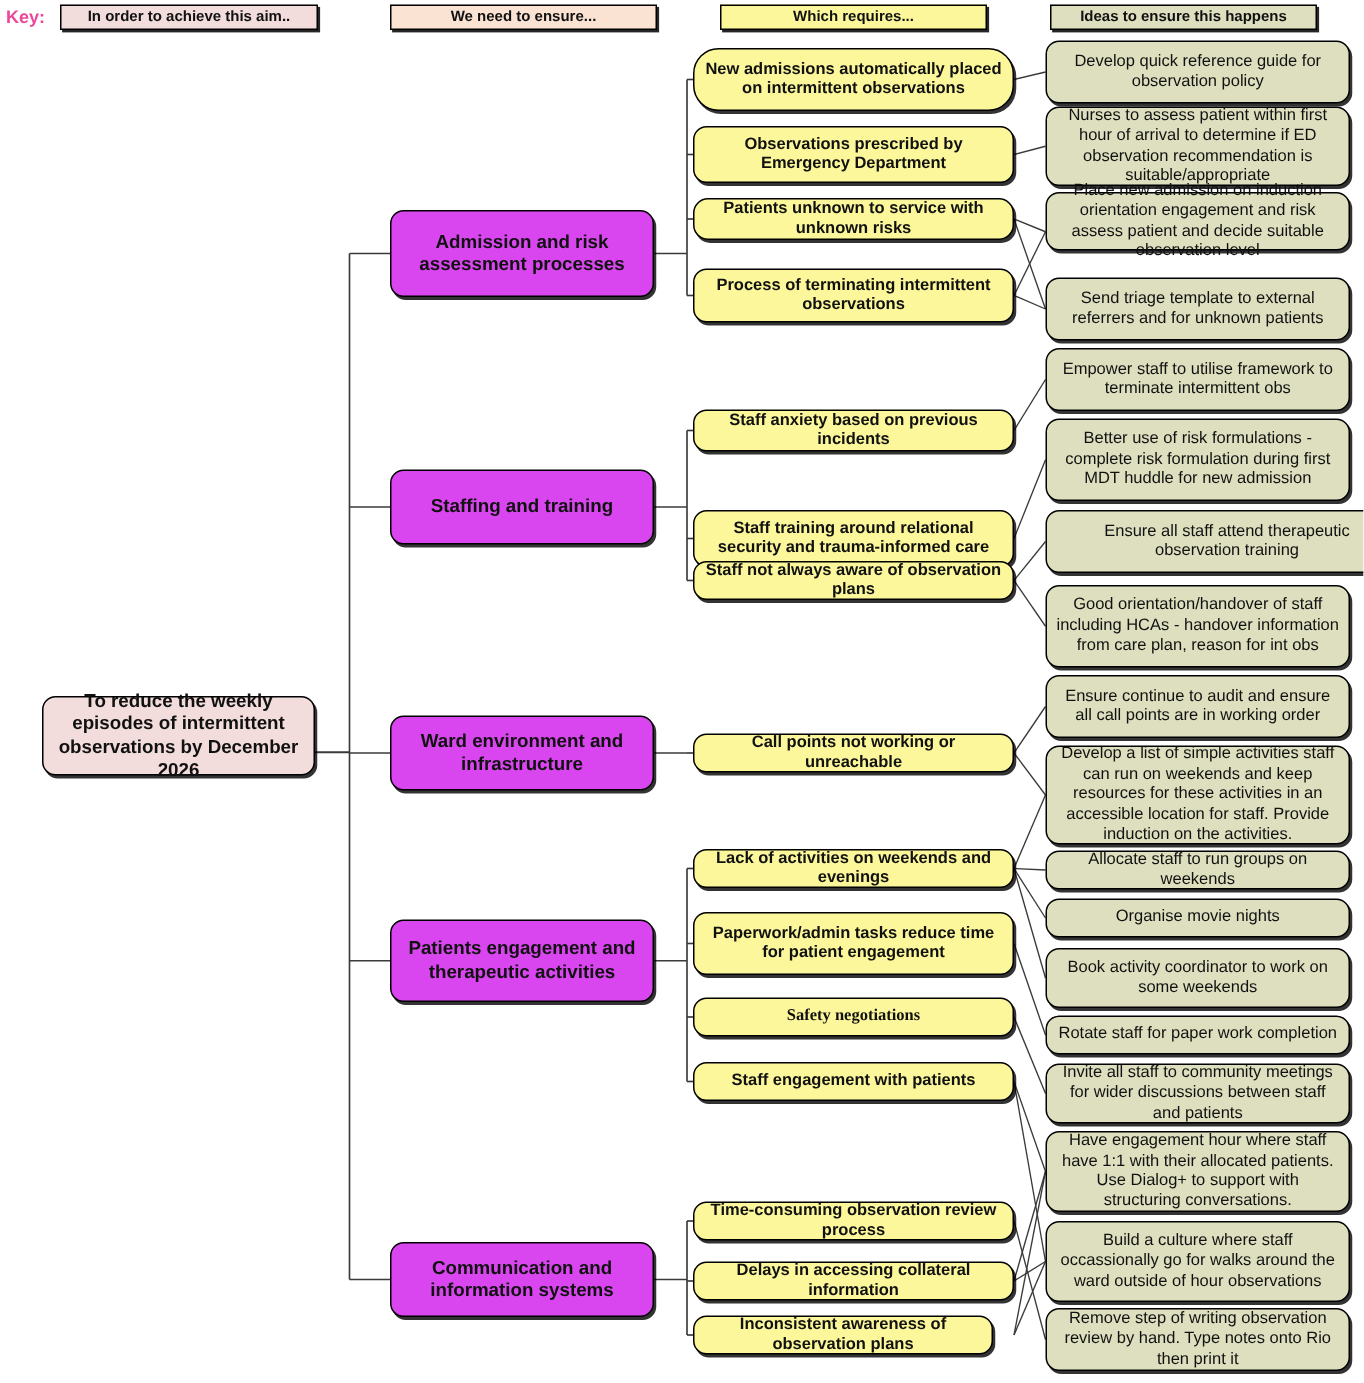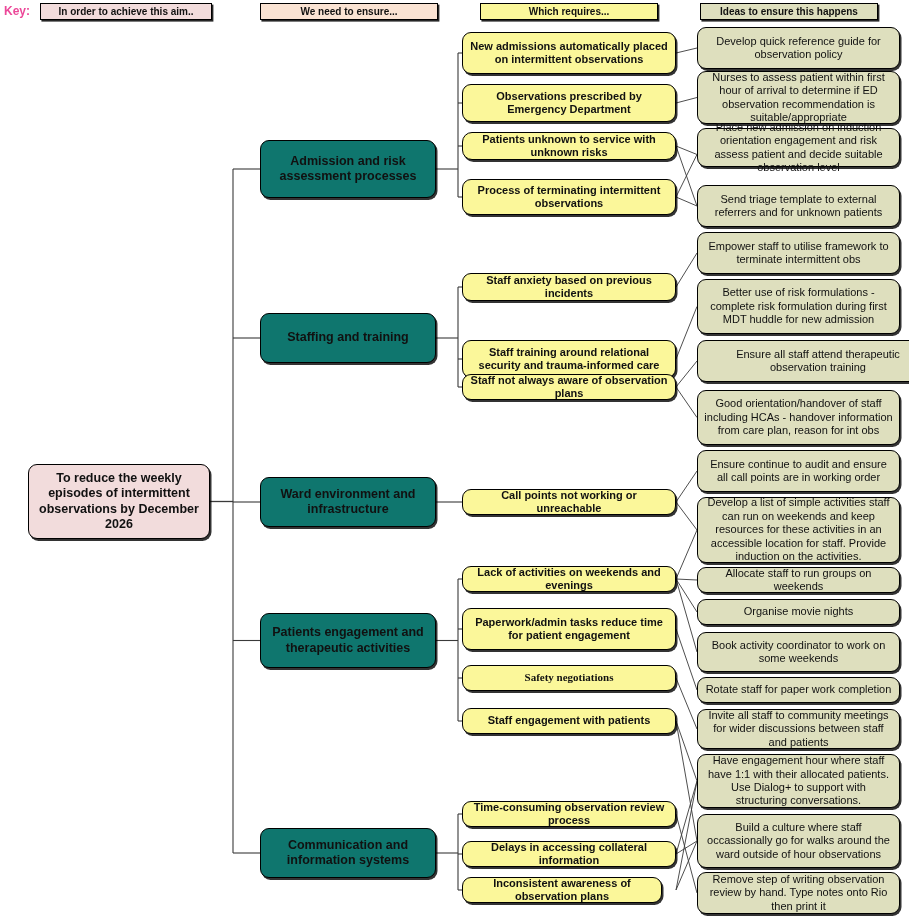--- a/index.html
+++ b/index.html
@@ -34,21 +34,21 @@
     box-shadow:1.5px 2px 0 rgba(0,0,0,0.80);
     z-index:3;
     padding:2px 6px;
   }
   .aim{
     background:#f2dcdc;
     font-weight:bold;
     font-size:12.5px;
   }
   .driver{
-    background:#0f766e;
+    background:#d946ef;
     font-weight:bold;
     font-size:12.5px;
   }
   .sub{
     background:#fbf79a;
     font-weight:bold;
     font-size:11px;
   }
   .idea{
     background:#dedfbe;
@@ -148,31 +148,31 @@
       <path d="M676 678 L697 729" stroke="#3a3a3a" stroke-width="0.9" fill="none"></path>
       <path d="M676 721 L697 781" stroke="#3a3a3a" stroke-width="0.9" fill="none"></path>
       <path d="M676 721 L697 841" stroke="#3a3a3a" stroke-width="0.9" fill="none"></path>
       <path d="M676 814 L697 893" stroke="#3a3a3a" stroke-width="0.9" fill="none"></path>
       <path d="M676 854 L697 781" stroke="#3a3a3a" stroke-width="0.9" fill="none"></path>
       <path d="M676 854 L697 841" stroke="#3a3a3a" stroke-width="0.9" fill="none"></path>
       <path d="M676 890 L697 781" stroke="#3a3a3a" stroke-width="0.9" fill="none"></path>
       <path d="M676 890 L697 841" stroke="#3a3a3a" stroke-width="0.9" fill="none"></path>
     </svg>
 
-  <div class="node aim" id="aim-node" style="left: 28px; top: 464px; width: 182px; height: 75px;">To reduce the weekly episodes of intermittent observations by December 2026</div>
+  <div class="node aim" id="aim-node" style="left: 28px; top: 464px; width: 182px; height: 53px;">To reduce the weekly episodes of intermittent observations by December 2026</div>
 
   <div id="drivers-layer">
       <div class="node driver" style="left: 260px; top: 140px; width: 176px; height: 58px;">Admission and risk assessment processes</div>
       <div class="node driver" style="left: 260px; top: 313px; width: 176px; height: 50px;">Staffing and training</div>
       <div class="node driver" style="left: 260px; top: 477px; width: 176px; height: 50px;">Ward environment and infrastructure</div>
       <div class="node driver" style="left: 260px; top: 613px; width: 176px; height: 55px;">Patients engagement and therapeutic activities</div>
       <div class="node driver" style="left: 260px; top: 828px; width: 176px; height: 50px;">Communication and information systems</div>
     </div>
   <div id="secondary-layer">
-      <div class="node sub" style="left: 462px; top: 32px; width: 214px; height: 42px;">New admissions automatically placed on intermittent observations</div>
+      <div class="node sub" style="left: 462px; top: 32px; width: 214px; height: 42px; border-radius: 17px;">New admissions automatically placed on intermittent observations</div>
       <div class="node sub" style="left: 462px; top: 84px; width: 214px; height: 38px;">Observations prescribed by Emergency Department</div>
       <div class="node sub" style="left: 462px; top: 132px; width: 214px; height: 28px; border-radius: 10px;">Patients unknown to service with unknown risks</div>
       <div class="node sub" style="left: 462px; top: 179px; width: 214px; height: 36px;">Process of terminating intermittent observations</div>
       <div class="node sub" style="left: 462px; top: 273px; width: 214px; height: 28px;">Staff anxiety based on previous incidents</div>
       <div class="node sub" style="left: 462px; top: 340px; width: 214px; height: 38px;">Staff training around relational security and trauma-informed care</div>
       <div class="node sub" style="left: 462px; top: 374px; width: 214px; height: 26px;">Staff not always aware of observation plans</div>
       <div class="node sub" style="left: 462px; top: 489px; width: 214px; height: 26px;">Call points not working or unreachable</div>
       <div class="node sub" style="left: 462px; top: 566px; width: 214px; height: 26px;">Lack of activities on weekends and evenings</div>
       <div class="node sub" style="left: 462px; top: 608px; width: 214px; height: 42px;">Paperwork/admin tasks reduce time for patient engagement</div>
       <div class="node sub" style="left: 462px; top: 665px; width: 214px; height: 26px; font-family: Liberation Serif, serif;">Safety negotiations</div>

